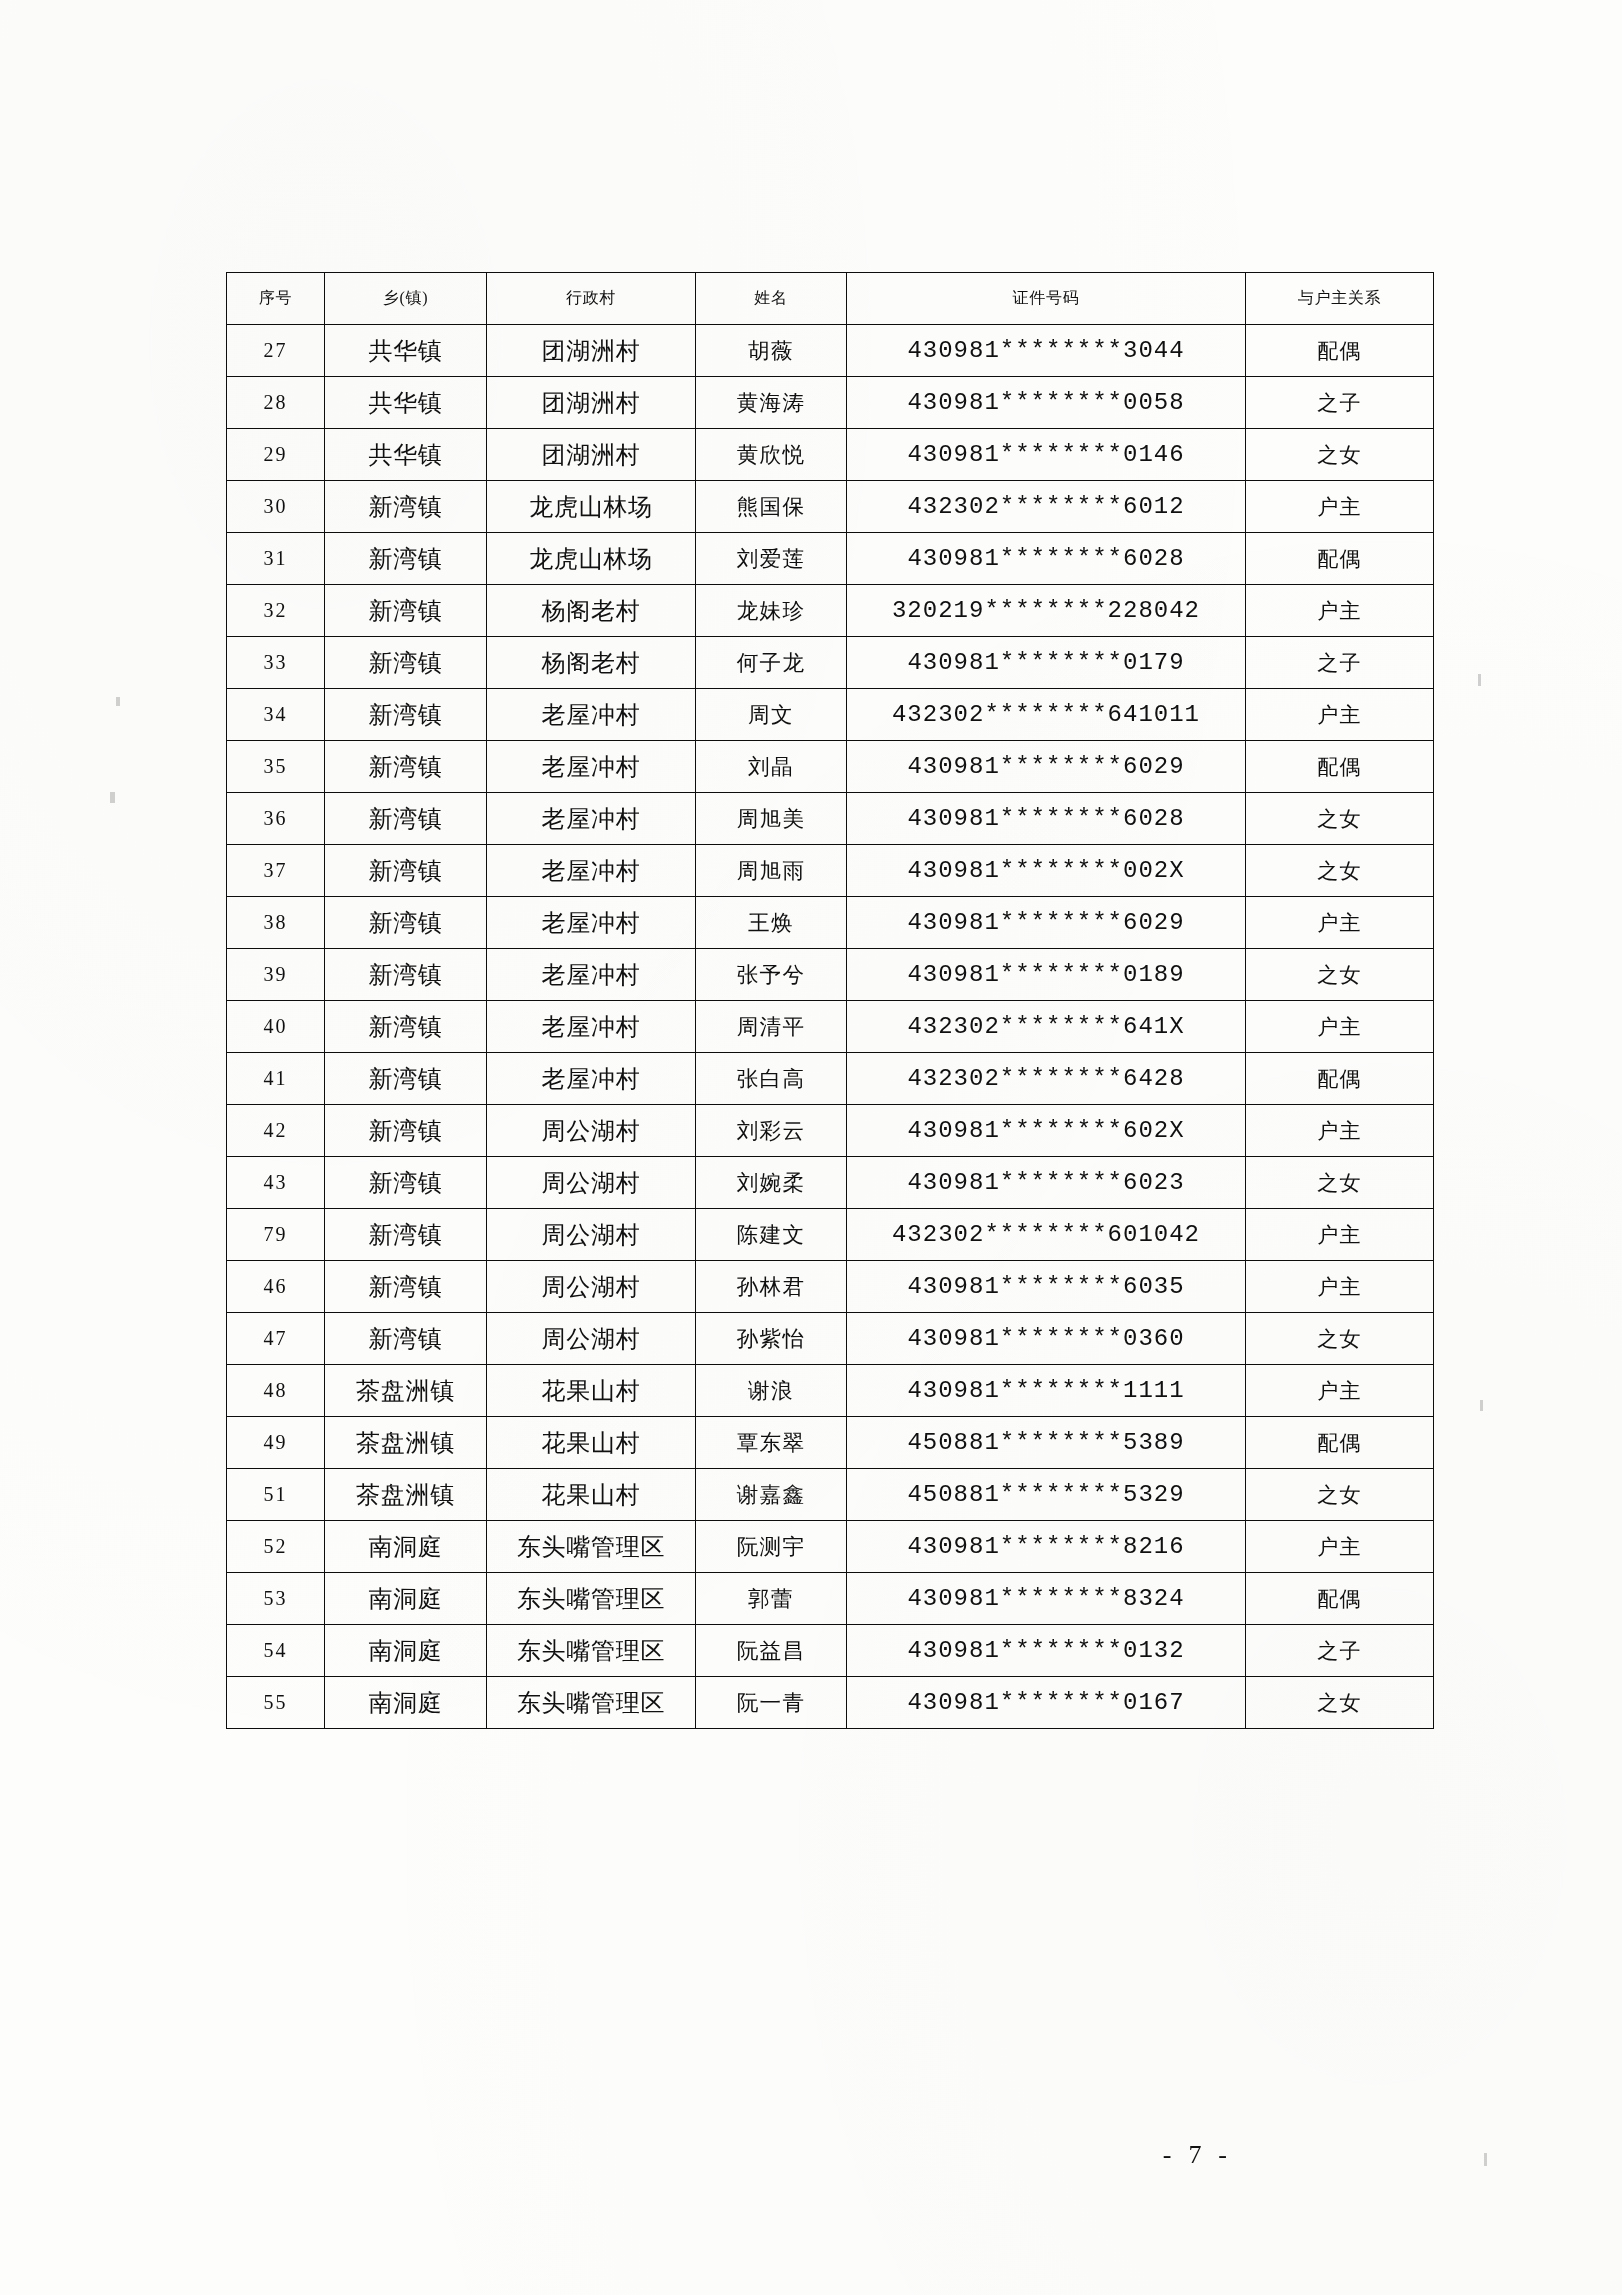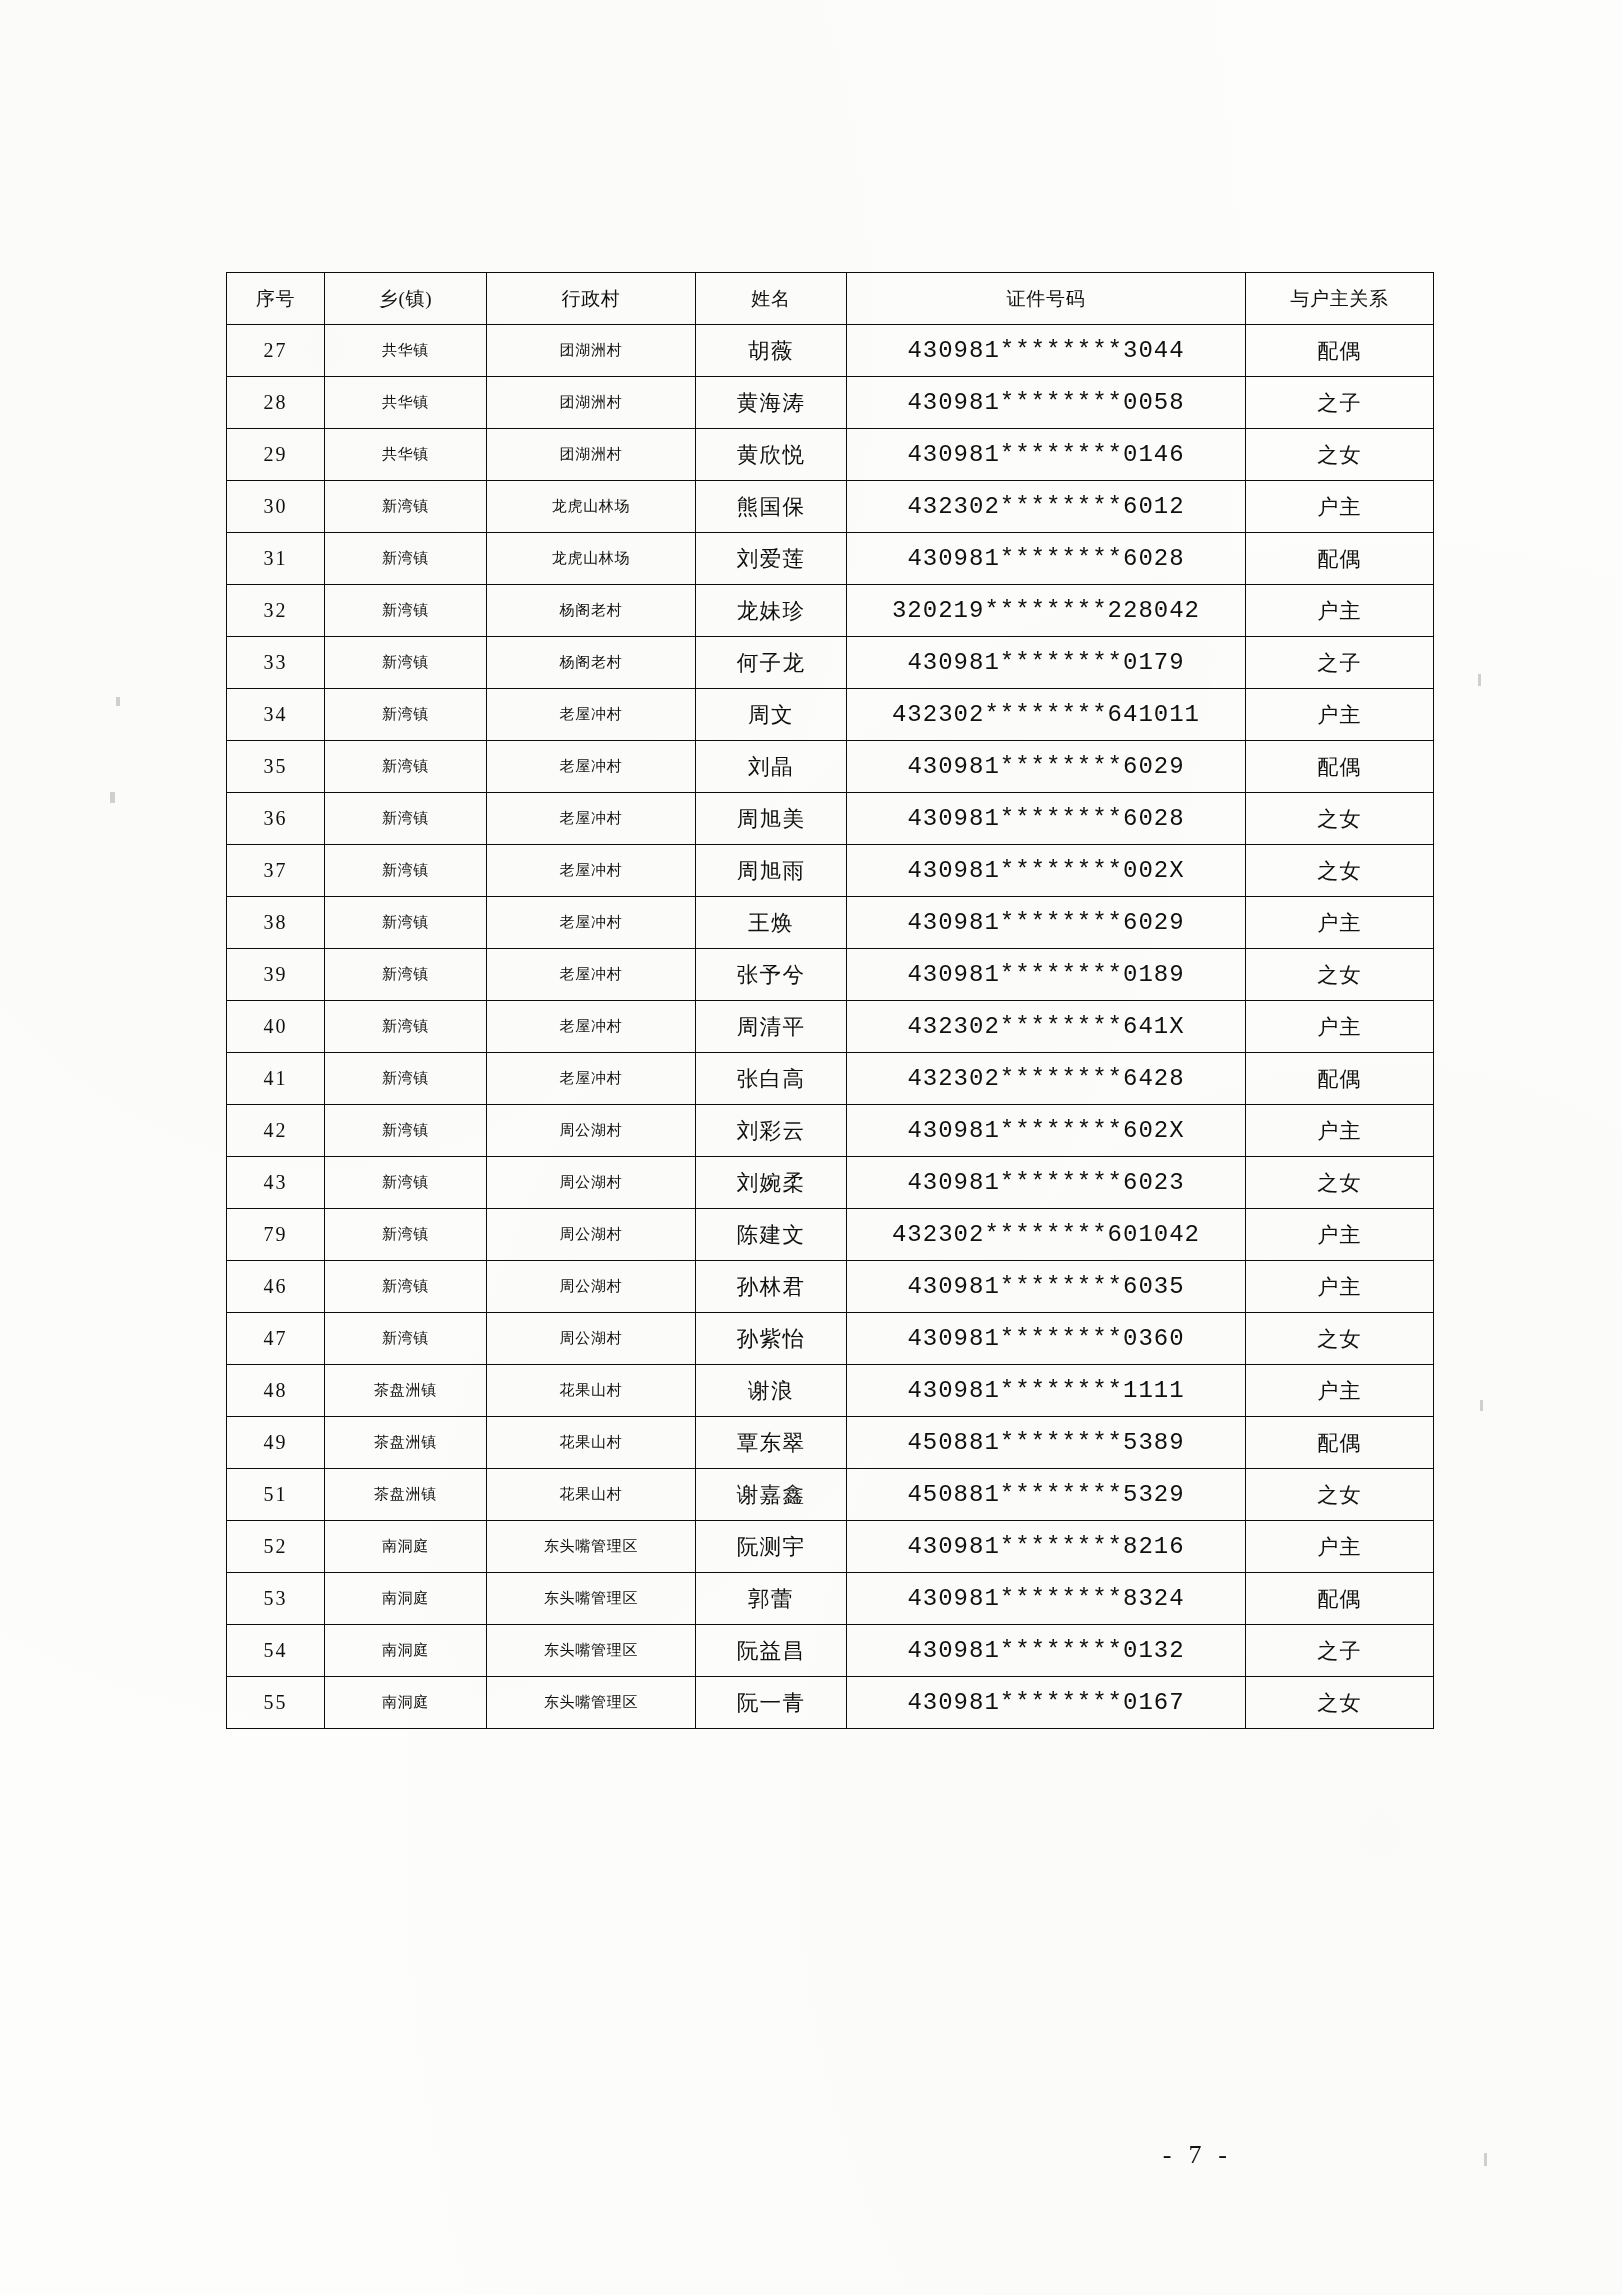--- a/index.html
+++ b/index.html
@@ -51,32 +51,32 @@
   }
   col.c-seq   { width: 98px; }
   col.c-town  { width: 162px; }
   col.c-vil   { width: 209px; }
   col.c-name  { width: 151px; }
   col.c-id    { width: 399px; }
   col.c-rel   { width: 188px; }
 
   .hdr td {
     height: 55px;
-    font-size: 19px;
+    font-size: 16px;
     font-family: "Liberation Serif", "DejaVu Serif", serif;
     letter-spacing: 0.7px;
     font-weight: 600;
   }
   .cell-seq {
     font-size: 20px;
     font-family: "Liberation Serif", "DejaVu Serif", serif;
     letter-spacing: 2px;
   }
   .cell-cn {
-    font-size: 15px;
+    font-size: 24px;
     letter-spacing: 0.7px;
   }
   .cell-name {
     font-size: 21.6px;
     letter-spacing: 1.3px;
   }
   .cell-id {
     font-size: 24px;
     font-family: "Liberation Mono", "DejaVu Sans Mono", monospace;
     letter-spacing: 1px;

